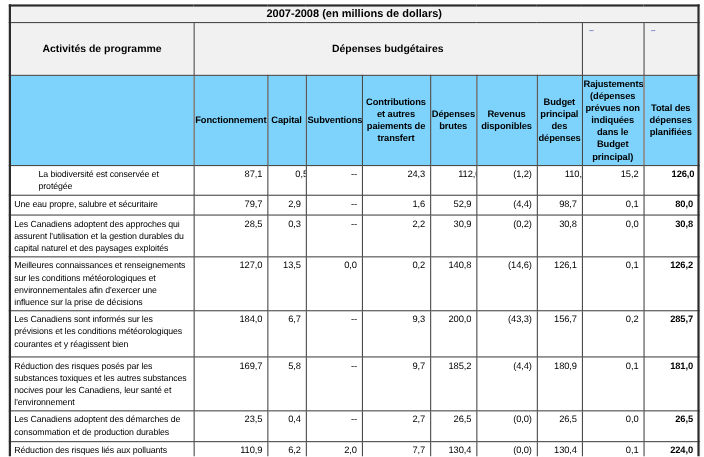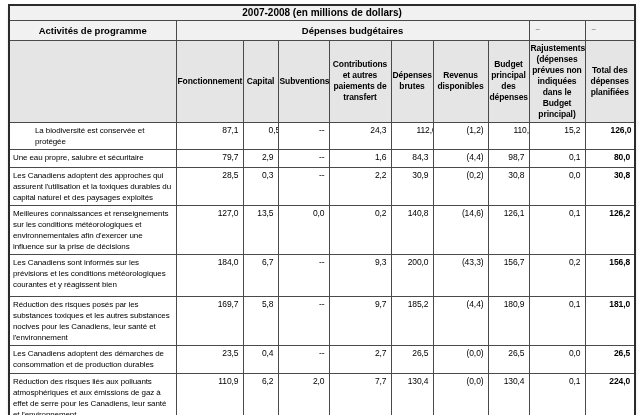--- a/index.html
+++ b/index.html
@@ -39,40 +39,40 @@
     padding: 1px 2px;
     color: #000;
   }
   
   tr.group-row th {
     background: #f1f1f1;
     font-size: 9.5px;
     font-weight: bold;
     text-align: center;
     height: 17px;
-    padding: 4px 2px;
+    padding: 18px 2px;
     vertical-align: middle;
     color: #000;
   }
   tr.group-row th.fn-cell {
     text-align: left;
     vertical-align: top;
     padding: 1px 0 0 6px;
   }
   .footnote-mark {
     color: #7a86c8;
     font-size: 8px;
     font-weight: bold;
     line-height: 6px;
     display: inline-block;
     cursor: pointer;
   }
   
   tr.cols-row th {
-    background: #e5e5e5;
+    background: #7dd3fc;
     font-size: 8.5px;
     font-weight: bold;
     text-align: center;
     vertical-align: middle;
     height: 70px;
     padding: 2px 1px;
     line-height: 11px;
     letter-spacing: -0.1px;
     color: #000;
   }
@@ -165,28 +165,28 @@
           <td class="num-cell">110,8</td>
           <td class="num-cell">15,2</td>
           <td class="num-cell total-col">126,0</td>
         </tr>
         <tr>
           <td class="label-cell">Une eau propre, salubre et sécuritaire</td>
           <td class="num-cell">79,7</td>
           <td class="num-cell">2,9</td>
           <td class="num-cell">--</td>
           <td class="num-cell">1,6</td>
-          <td class="num-cell">84,3</td>
+          <td class="num-cell">52,9</td>
           <td class="num-cell">(4,4)</td>
           <td class="num-cell">98,7</td>
           <td class="num-cell">0,1</td>
           <td class="num-cell total-col">80,0</td>
         </tr>
         <tr>
-          <td class="label-cell">Les Canadiens adoptent des approches qui assurent l'utilisation et la toxiques durables du capital naturel et des paysages exploités</td>
+          <td class="label-cell">Les Canadiens adoptent des approches qui assurent l'utilisation et la gestion durables du capital naturel et des paysages exploités</td>
           <td class="num-cell">28,5</td>
           <td class="num-cell">0,3</td>
           <td class="num-cell">--</td>
           <td class="num-cell">2,2</td>
           <td class="num-cell">30,9</td>
           <td class="num-cell">(0,2)</td>
           <td class="num-cell">30,8</td>
           <td class="num-cell">0,0</td>
           <td class="num-cell total-col">30,8</td>
         </tr>
@@ -205,21 +205,21 @@
         <tr>
           <td class="label-cell">Les Canadiens sont informés sur les prévisions et les conditions météorologiques courantes et y réagissent bien</td>
           <td class="num-cell">184,0</td>
           <td class="num-cell">6,7</td>
           <td class="num-cell">--</td>
           <td class="num-cell">9,3</td>
           <td class="num-cell">200,0</td>
           <td class="num-cell">(43,3)</td>
           <td class="num-cell">156,7</td>
           <td class="num-cell">0,2</td>
-          <td class="num-cell total-col">156,8</td>
+          <td class="num-cell total-col">285,7</td>
         </tr>
         <tr>
           <td class="label-cell">Réduction des risques posés par les substances toxiques et les autres substances nocives pour les Canadiens, leur santé et l'environnement</td>
           <td class="num-cell">169,7</td>
           <td class="num-cell">5,8</td>
           <td class="num-cell">--</td>
           <td class="num-cell">9,7</td>
           <td class="num-cell">185,2</td>
           <td class="num-cell">(4,4)</td>
           <td class="num-cell">180,9</td>

